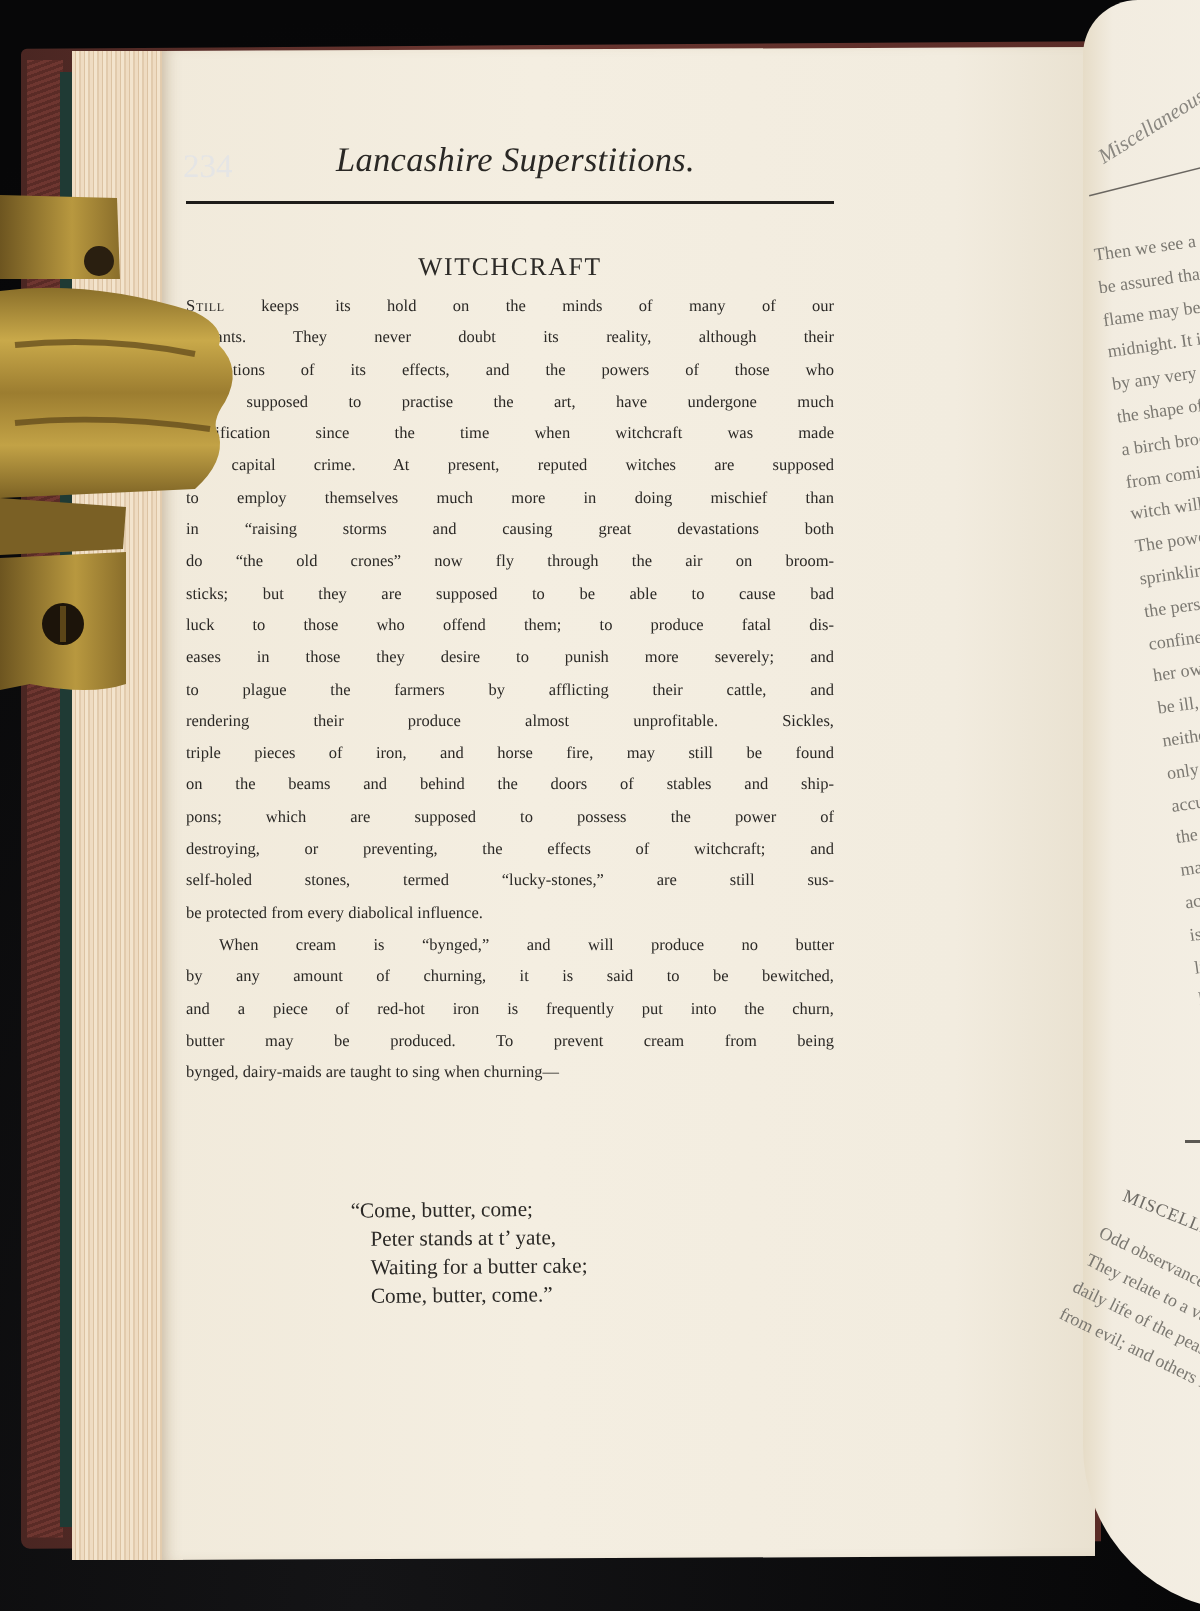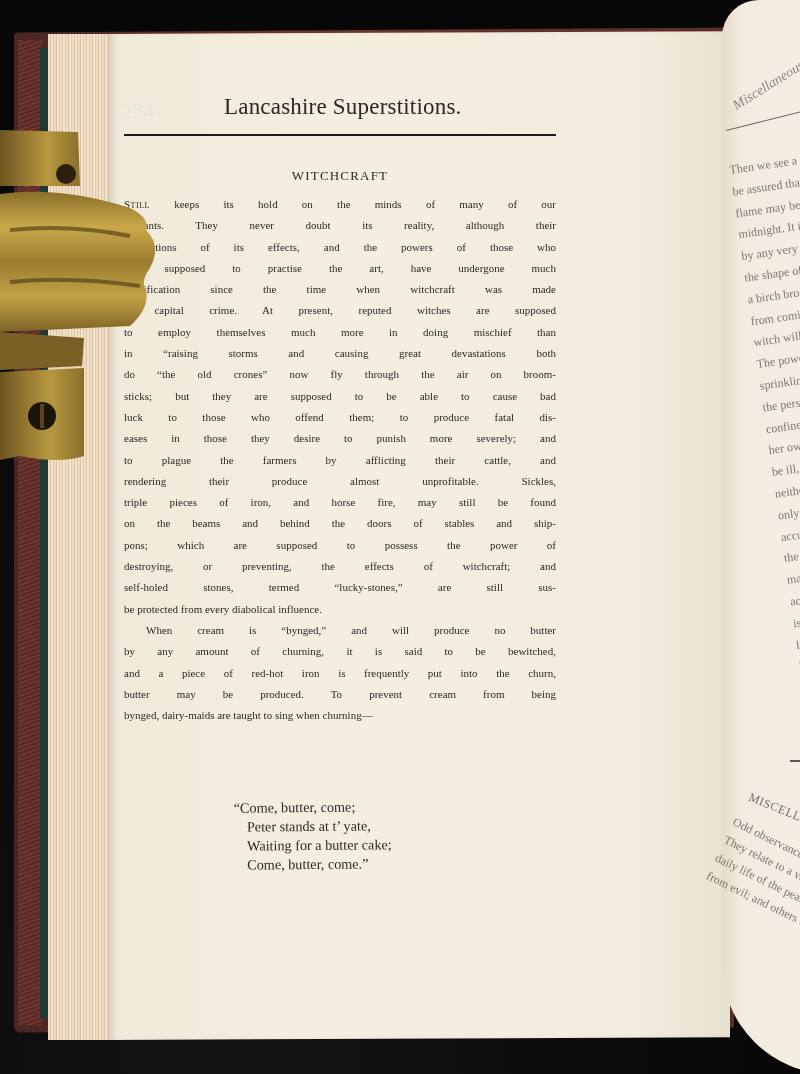--- a/index.html
+++ b/index.html
@@ -45,29 +45,29 @@
   }
   .running-head {
     position: absolute; left: 122px; top: 94px; width: 432px; height: 34px;
   }
   .page-number {
     position: absolute; left: 0; top: 4px;
     font-size: 22px; color: #e5e5e5;
   }
   .running-title {
     position: absolute; left: 102px; top: 0;
-    font-size: 23px; color: #2a2825; letter-spacing: .2px;
+    font-size: 23px; font-style: italic; color: #2a2825; letter-spacing: .2px;
   }
   .head-rule {
     position: absolute; left: 124px; top: 134px; width: 432px; height: 2px;
     background: #1e1c1a;
   }
   .section-title {
     position: absolute; left: 124px; top: 168px; width: 432px; text-align: center;
-    font-size: 13px; letter-spacing: 1.2px; color: #2c2a27;
+    font-size: 17px; letter-spacing: 1.2px; color: #2c2a27;
   }
   .body-text {
     position: absolute; left: 124px; top: 194px; width: 432px;
     font-size: 11px; line-height: 21.3px; color: #2b2926;
     text-align: justify; text-align-last: justify;
   }
   .body-text .line { display: block; white-space: nowrap; text-align: justify; text-align-last: justify; }
   .body-text .line.last { text-align-last: left; }
   .body-text .line.indent { padding-left: 22px; }
   .smallcaps { font-variant: small-caps; letter-spacing: .5px; }

